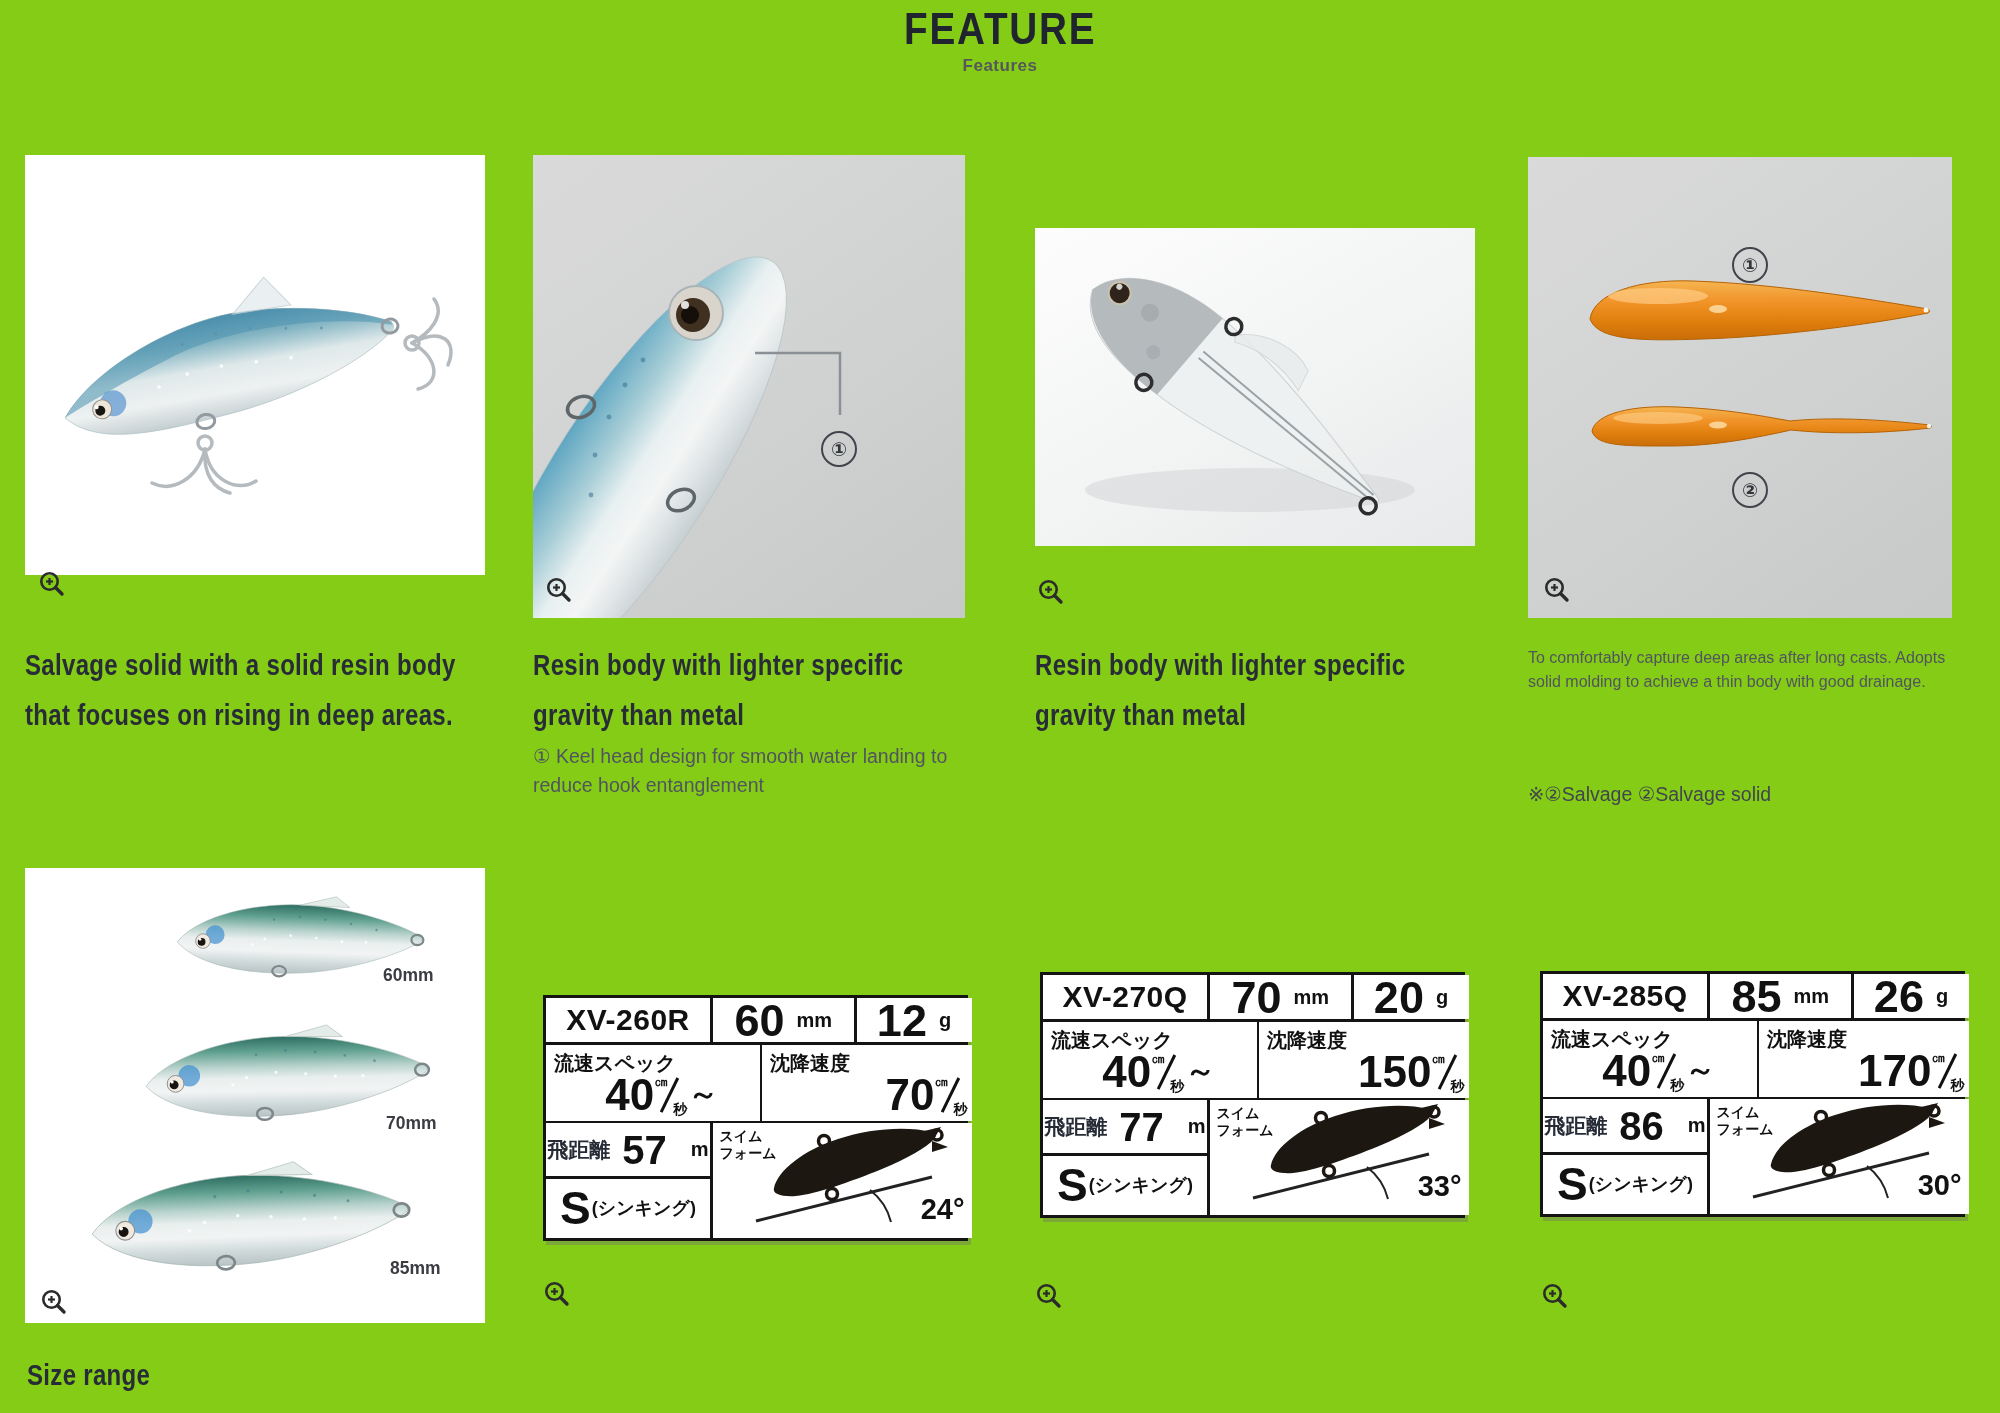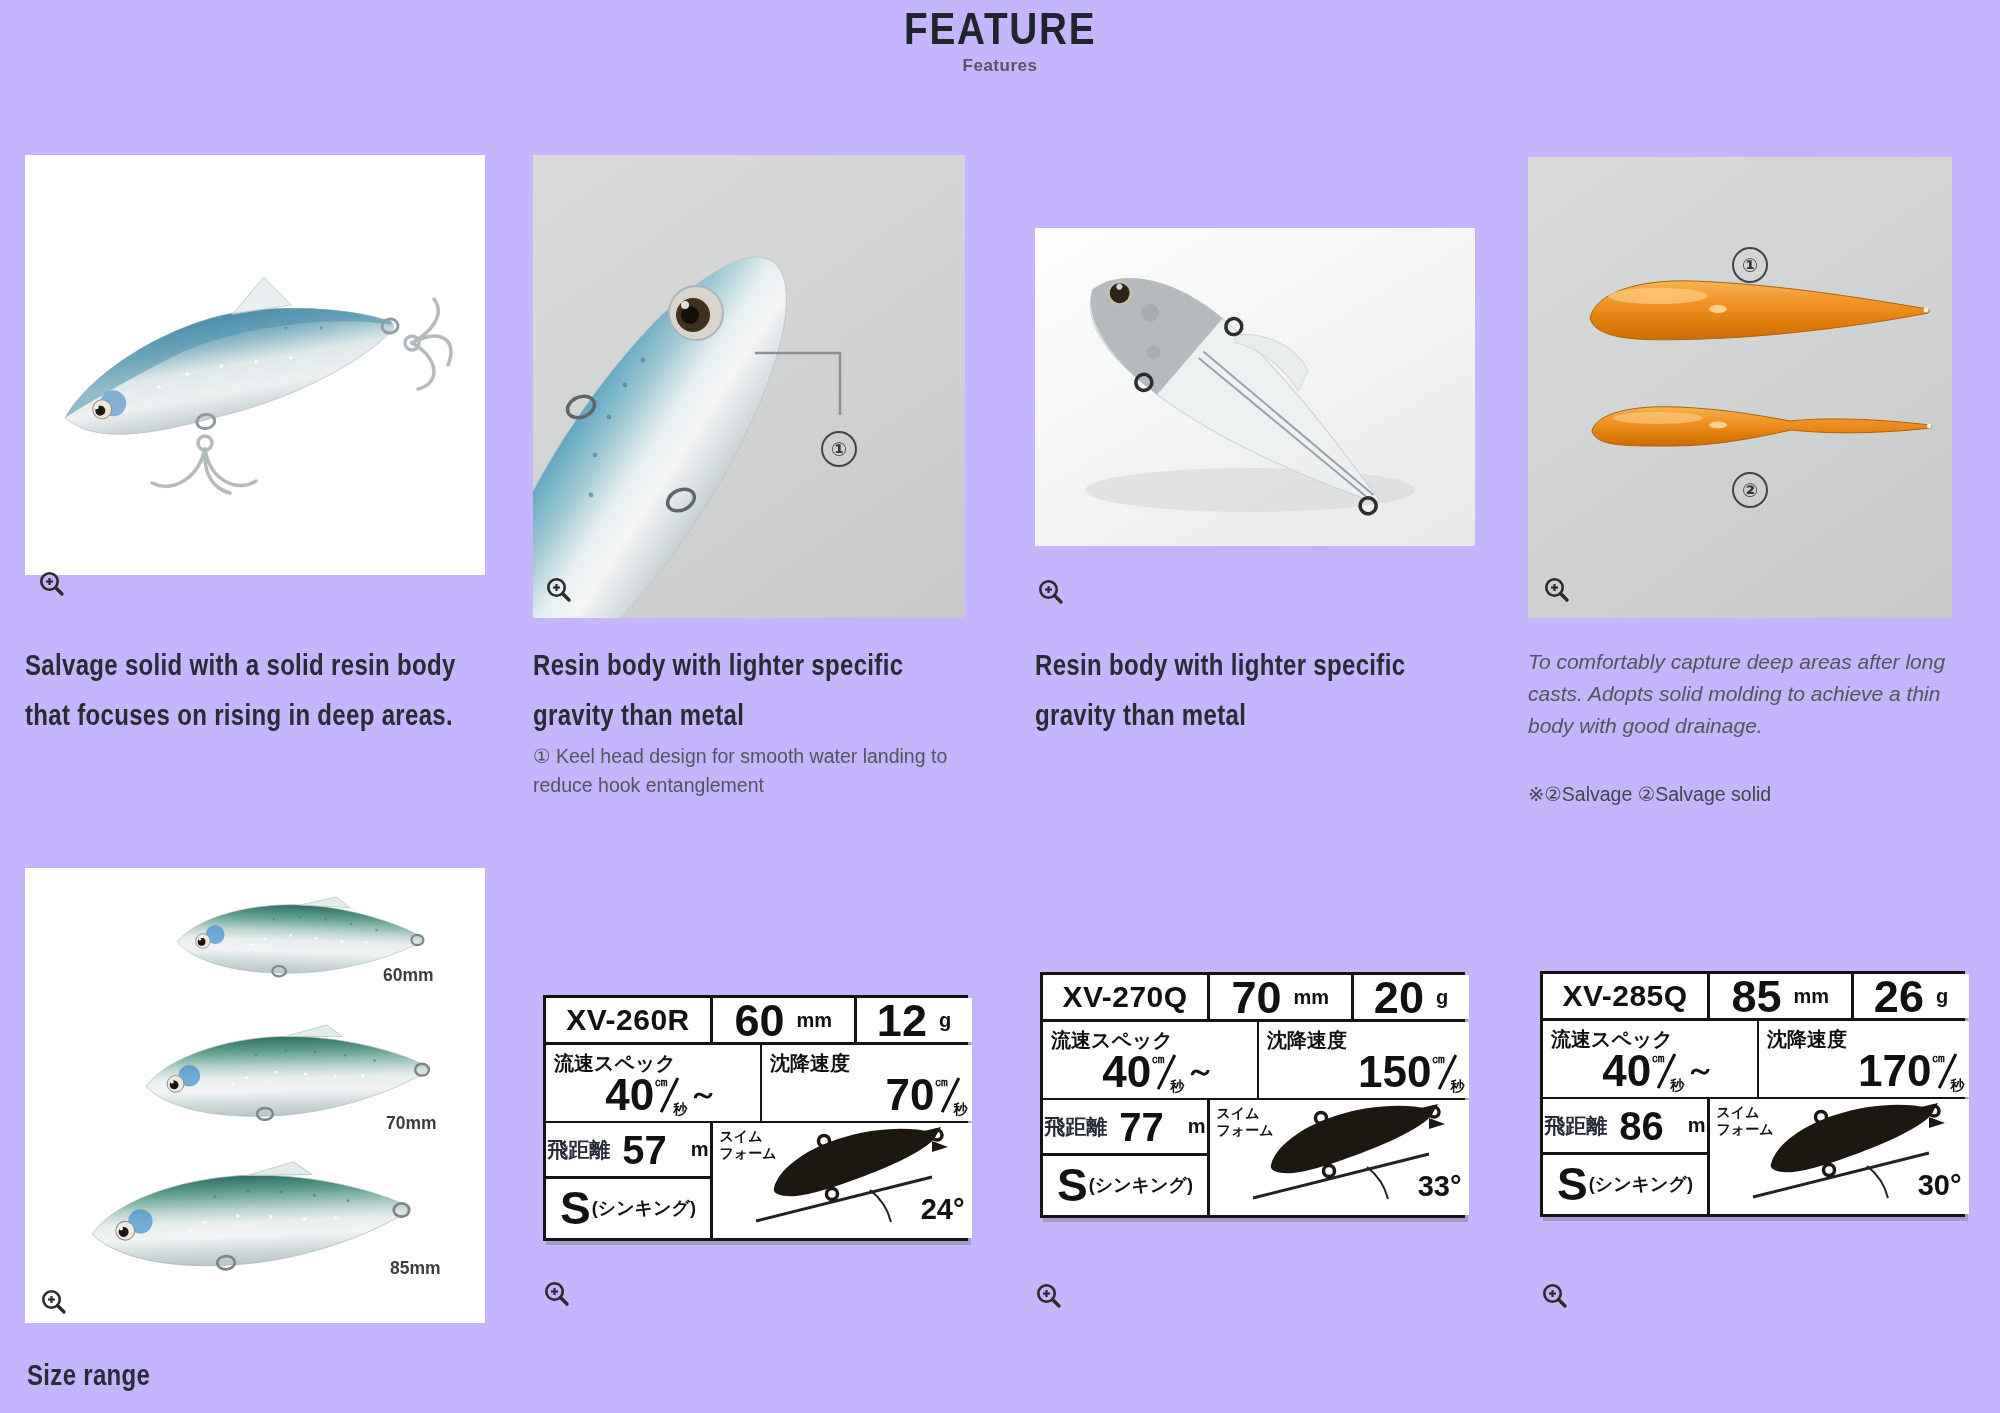--- a/index.html
+++ b/index.html
@@ -1,16 +1,16 @@
 <!DOCTYPE html>
 <html><head>
 <meta charset="utf-8">
 <style>
   html,body{margin:0;padding:0;background:#fff;}
-  #page{position:relative;width:2000px;height:1413px;background:#c4b5fd;overflow:hidden;
+  #page{position:relative;width:2000px;height:1413px;background:#84cc16;overflow:hidden;
         font-family:"Liberation Sans","DejaVu Sans",sans-serif;color:#262b36;}
 
   
   .header{position:absolute;left:0;right:0;top:4px;text-align:center;}
   .h-title{display:inline-block;font-size:44px;font-weight:bold;letter-spacing:2px;color:#20242e;
            transform:scaleX(.88);transform-origin:center top;}
   .h-sub{position:absolute;left:0;right:0;top:56px;text-align:center;font-size:17px;font-weight:bold;
          color:#56575b;letter-spacing:.5px;}
 
   
@@ -23,21 +23,21 @@
 
   
   .callout{position:absolute;width:32px;height:32px;border:2.2px solid #41454b;border-radius:50%;
            display:flex;align-items:center;justify-content:center;font-size:19px;font-weight:bold;color:#33373c;}
 
   
   .capline{position:absolute;font-size:30px;font-weight:bold;color:#272c37;letter-spacing:.4px;
            transform:scaleX(.8);transform-origin:left top;white-space:nowrap;}
   .note{position:absolute;font-size:19.5px;color:#50555e;line-height:1.5;}
   .note.darker{color:#42464e;}
-  .para{position:absolute;font-size:21px;color:#50555e;line-height:1.52;font-style:italic;}
+  .para{position:absolute;font-size:16px;color:#50555e;line-height:1.52;}
 
   .sizelabel{position:absolute;font-size:19px;font-weight:bold;color:#3b3d42;
              transform:scaleX(.92);transform-origin:left top;}
 
   
   .spec{position:absolute;width:419px;background:#141414;border:3px solid #141414;display:grid;
         grid-template-columns:164px 47px 92px 115px;grid-template-rows:44px 76px 53px 59px;gap:2.5px;
         box-shadow:3px 4px 0 rgba(110,110,110,.38);}
   .spec>div{background:#fff;position:relative;overflow:hidden;}
   .c-model{grid-area:1/1/2/2;display:flex;align-items:center;justify-content:center;

